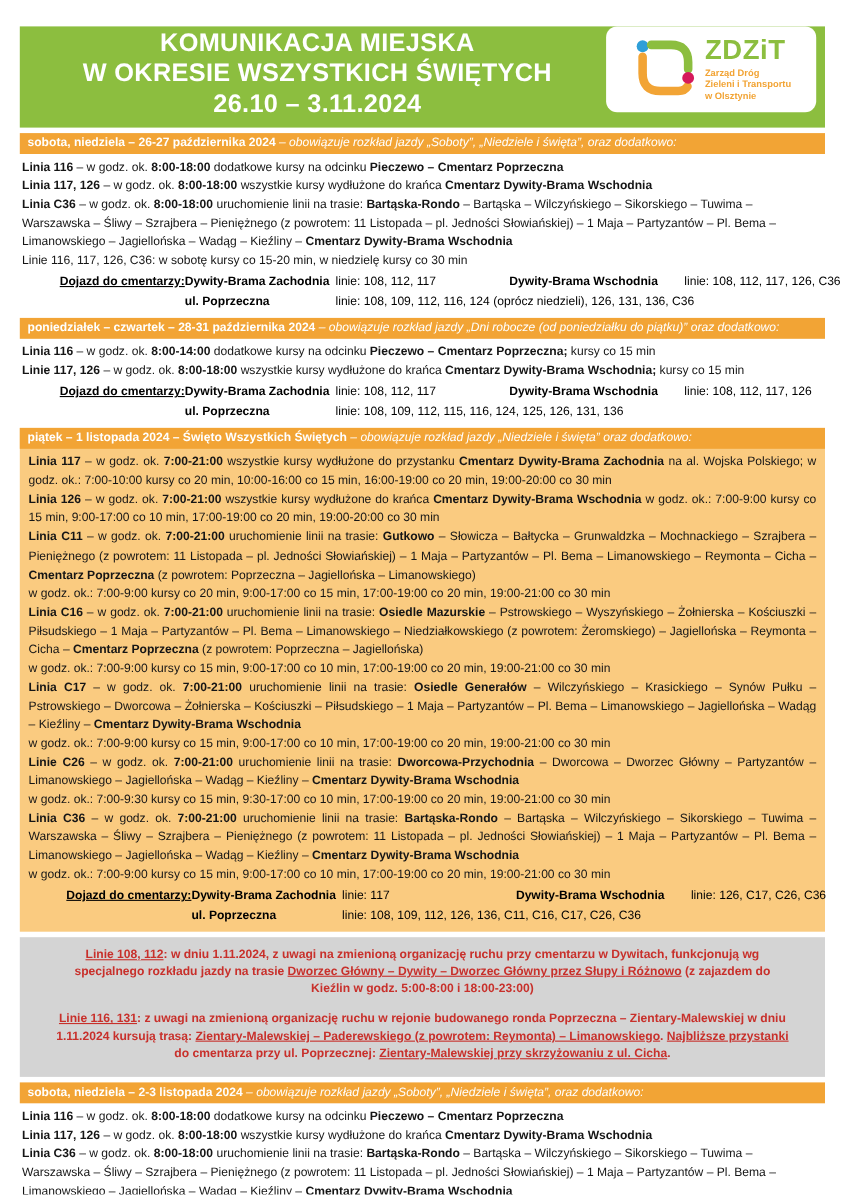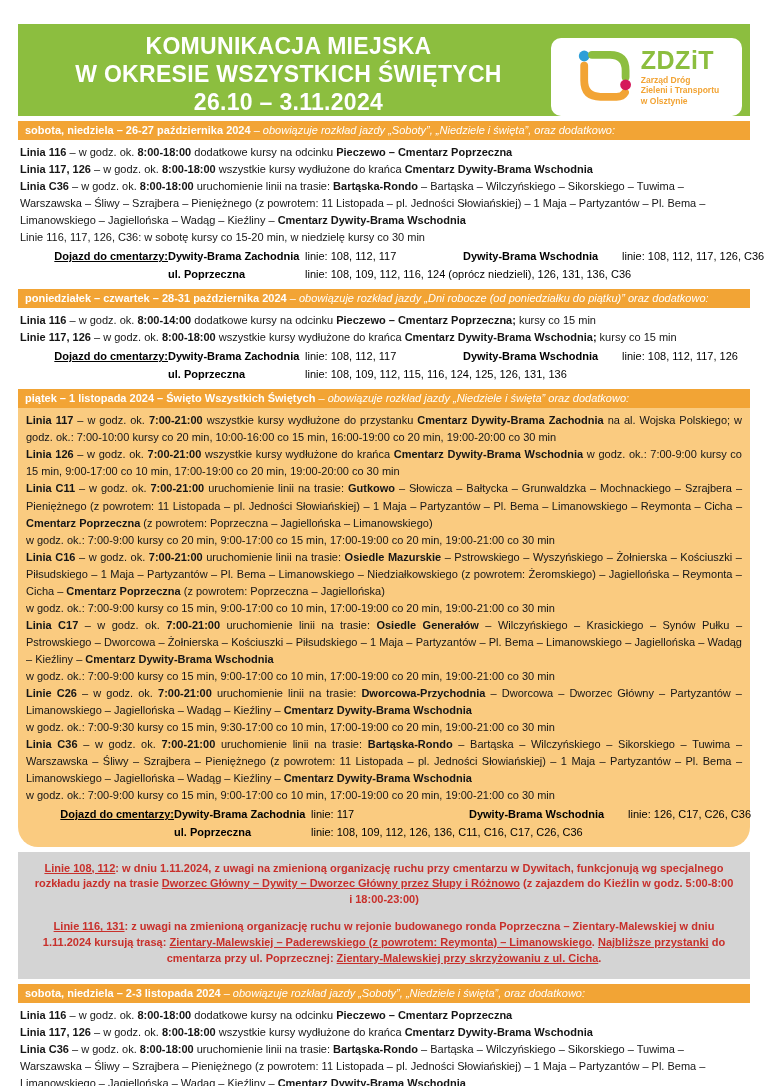--- a/index.html
+++ b/index.html
@@ -1,50 +1,50 @@
 <!DOCTYPE html>
 <html lang="pl"><head>
 <meta charset="utf-8">
 <style>
   html,body{margin:0;padding:0;background:#fff;}
   body{width:768px;height:1086px;font-family:"Liberation Sans",sans-serif;overflow:hidden;}
   .page{width:768px;height:1086px;box-sizing:border-box;padding:24px 18px 0;}
 
   
-  .banner{background:#8CBE3F;height:92px;display:flex;align-items:flex-end;padding:0 8px;box-sizing:border-box;}
+  .banner{background:#8CBE3F;height:92px;display:flex;align-items:flex-start;padding:0 8px;box-sizing:border-box;}
   .titles{flex:1;text-align:center;color:#fff;font-weight:bold;}
   .t-line{font-size:23px;line-height:1.22;letter-spacing:.3px;}
   .logo-box{width:191px;height:78px;background:#fff;border-radius:10px;flex:none;display:flex;align-items:center;justify-content:center;gap:7px;}
   .logo-name{color:#8CBE3F;font-size:25px;font-weight:bold;line-height:1;letter-spacing:.5px;}
   .logo-sub{color:#F2A435;font-size:8.5px;font-weight:bold;line-height:1.18;margin-top:2px;}
 
   
   .sec{margin-top:5px;}
   .sec-h{background:#F2A435;color:#fff;font-size:11px;padding:2px 7px;line-height:1.35;}
   .sec-h .b{font-weight:bold;margin-top:32px;}
   .sec-h .i{font-style:italic;}
   .sec-white .sec-body{padding:4px 2px 1px;}
-  .sec-orange{background:#FACB80;padding:0 0 5px;border-radius:20px;}
+  .sec-orange{background:#FACB80;padding:0 0 5px;}
   .sec-orange .sec-body{padding:4px 8px 0;}
   .line{font-size:11px;line-height:1.55;color:#151515;}
   .just{text-align:justify;}
   .b{font-weight:bold;}
   .u{text-decoration:underline;text-align:right;}
 
   
   .dojazd{margin-top:2px;}
   .drow{display:flex;font-size:11px;line-height:1.6;white-space:nowrap;}
   .dlabel{width:148px;flex:none;}
   .dplace{width:137px;flex:none;}
   .dlines-fixed{width:158px;flex:none;}
   .dlines2{margin-left:6px;}
   .dplace2{margin-right:18px;}
 
   
-  .notice{background:#D4D4D4;margin-top:5px;padding:9px 15px 1px;text-align:center;}
+  .notice{background:#D4D4D4;margin-top:5px;padding:9px 31px 1px;text-align:center;}
   .notice-p{color:#C8302B;font-weight:bold;font-size:11px;line-height:1.42;margin:0 0 12px;}
 </style>
 </head>
 <body>
 
 <div class="page">
 
   <header class="banner">
     <div class="titles">
       <div class="t-line">KOMUNIKACJA MIEJSKA</div>

